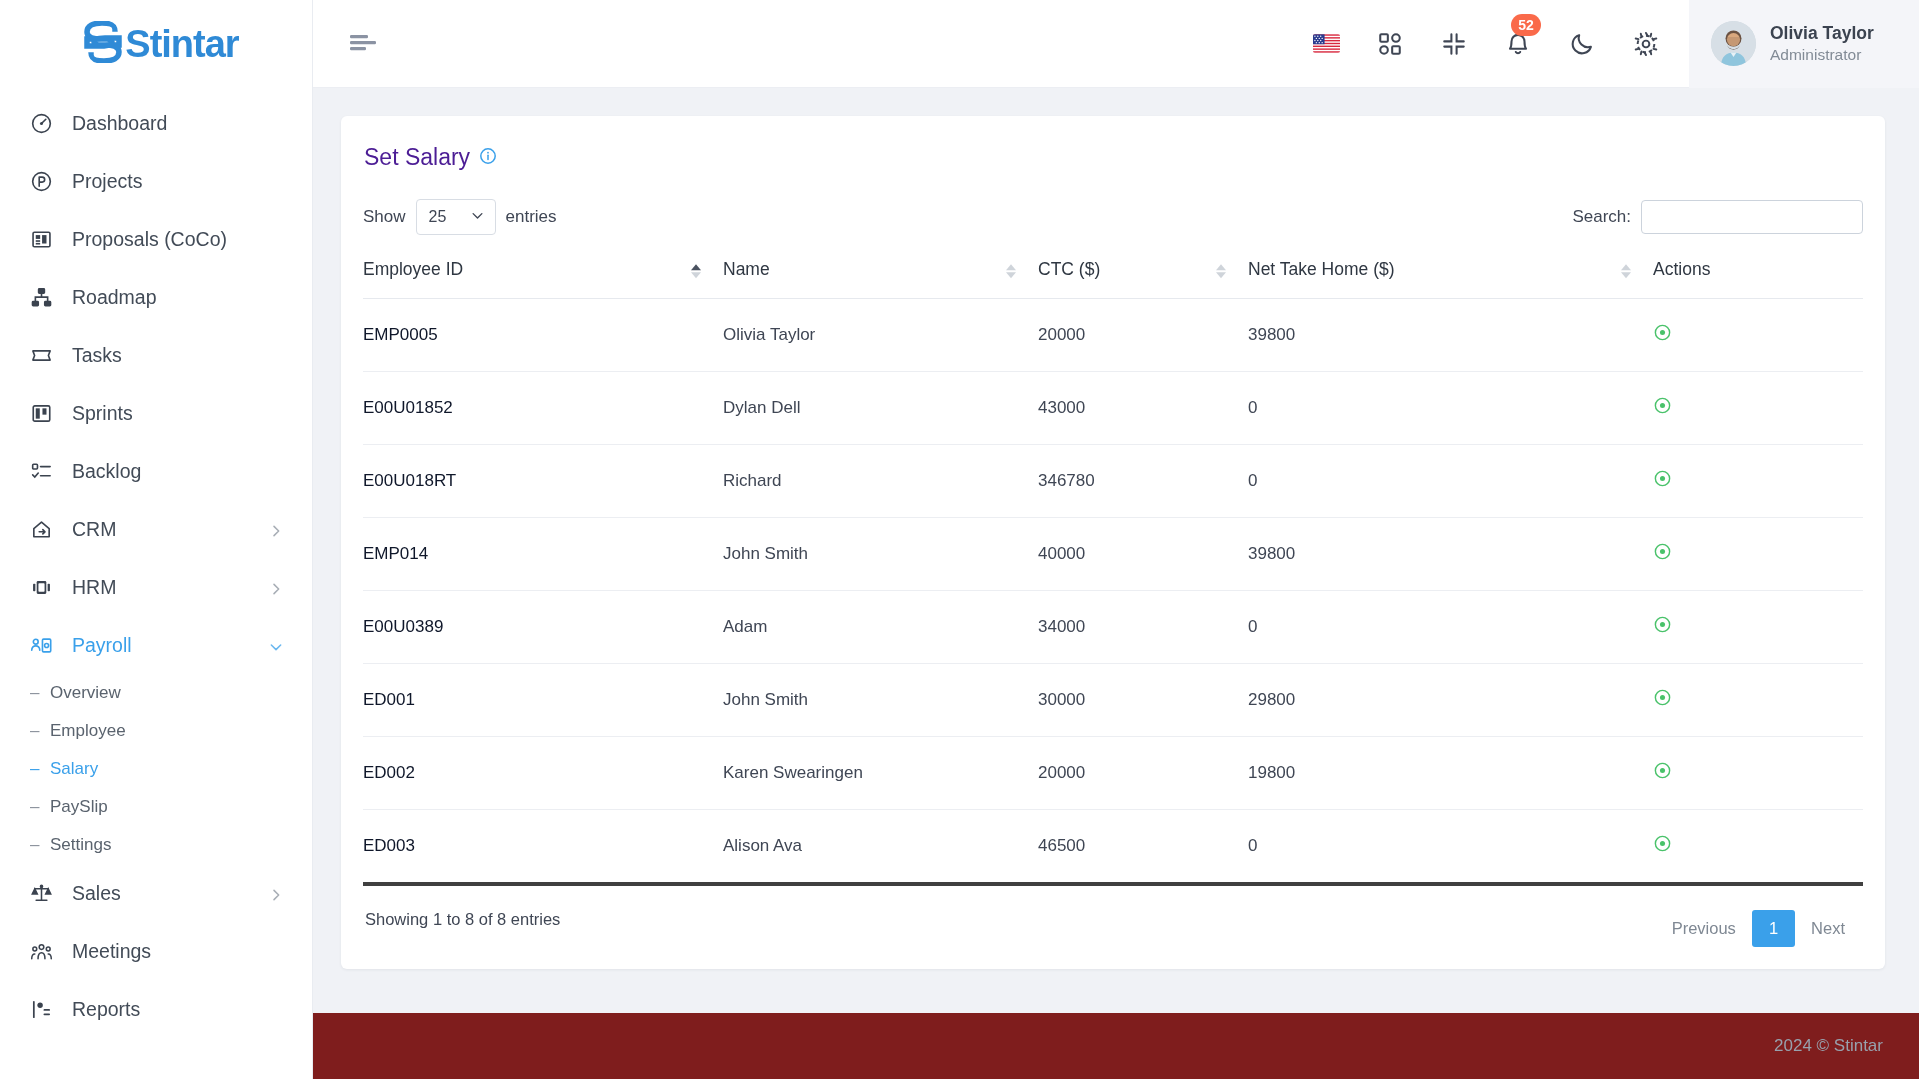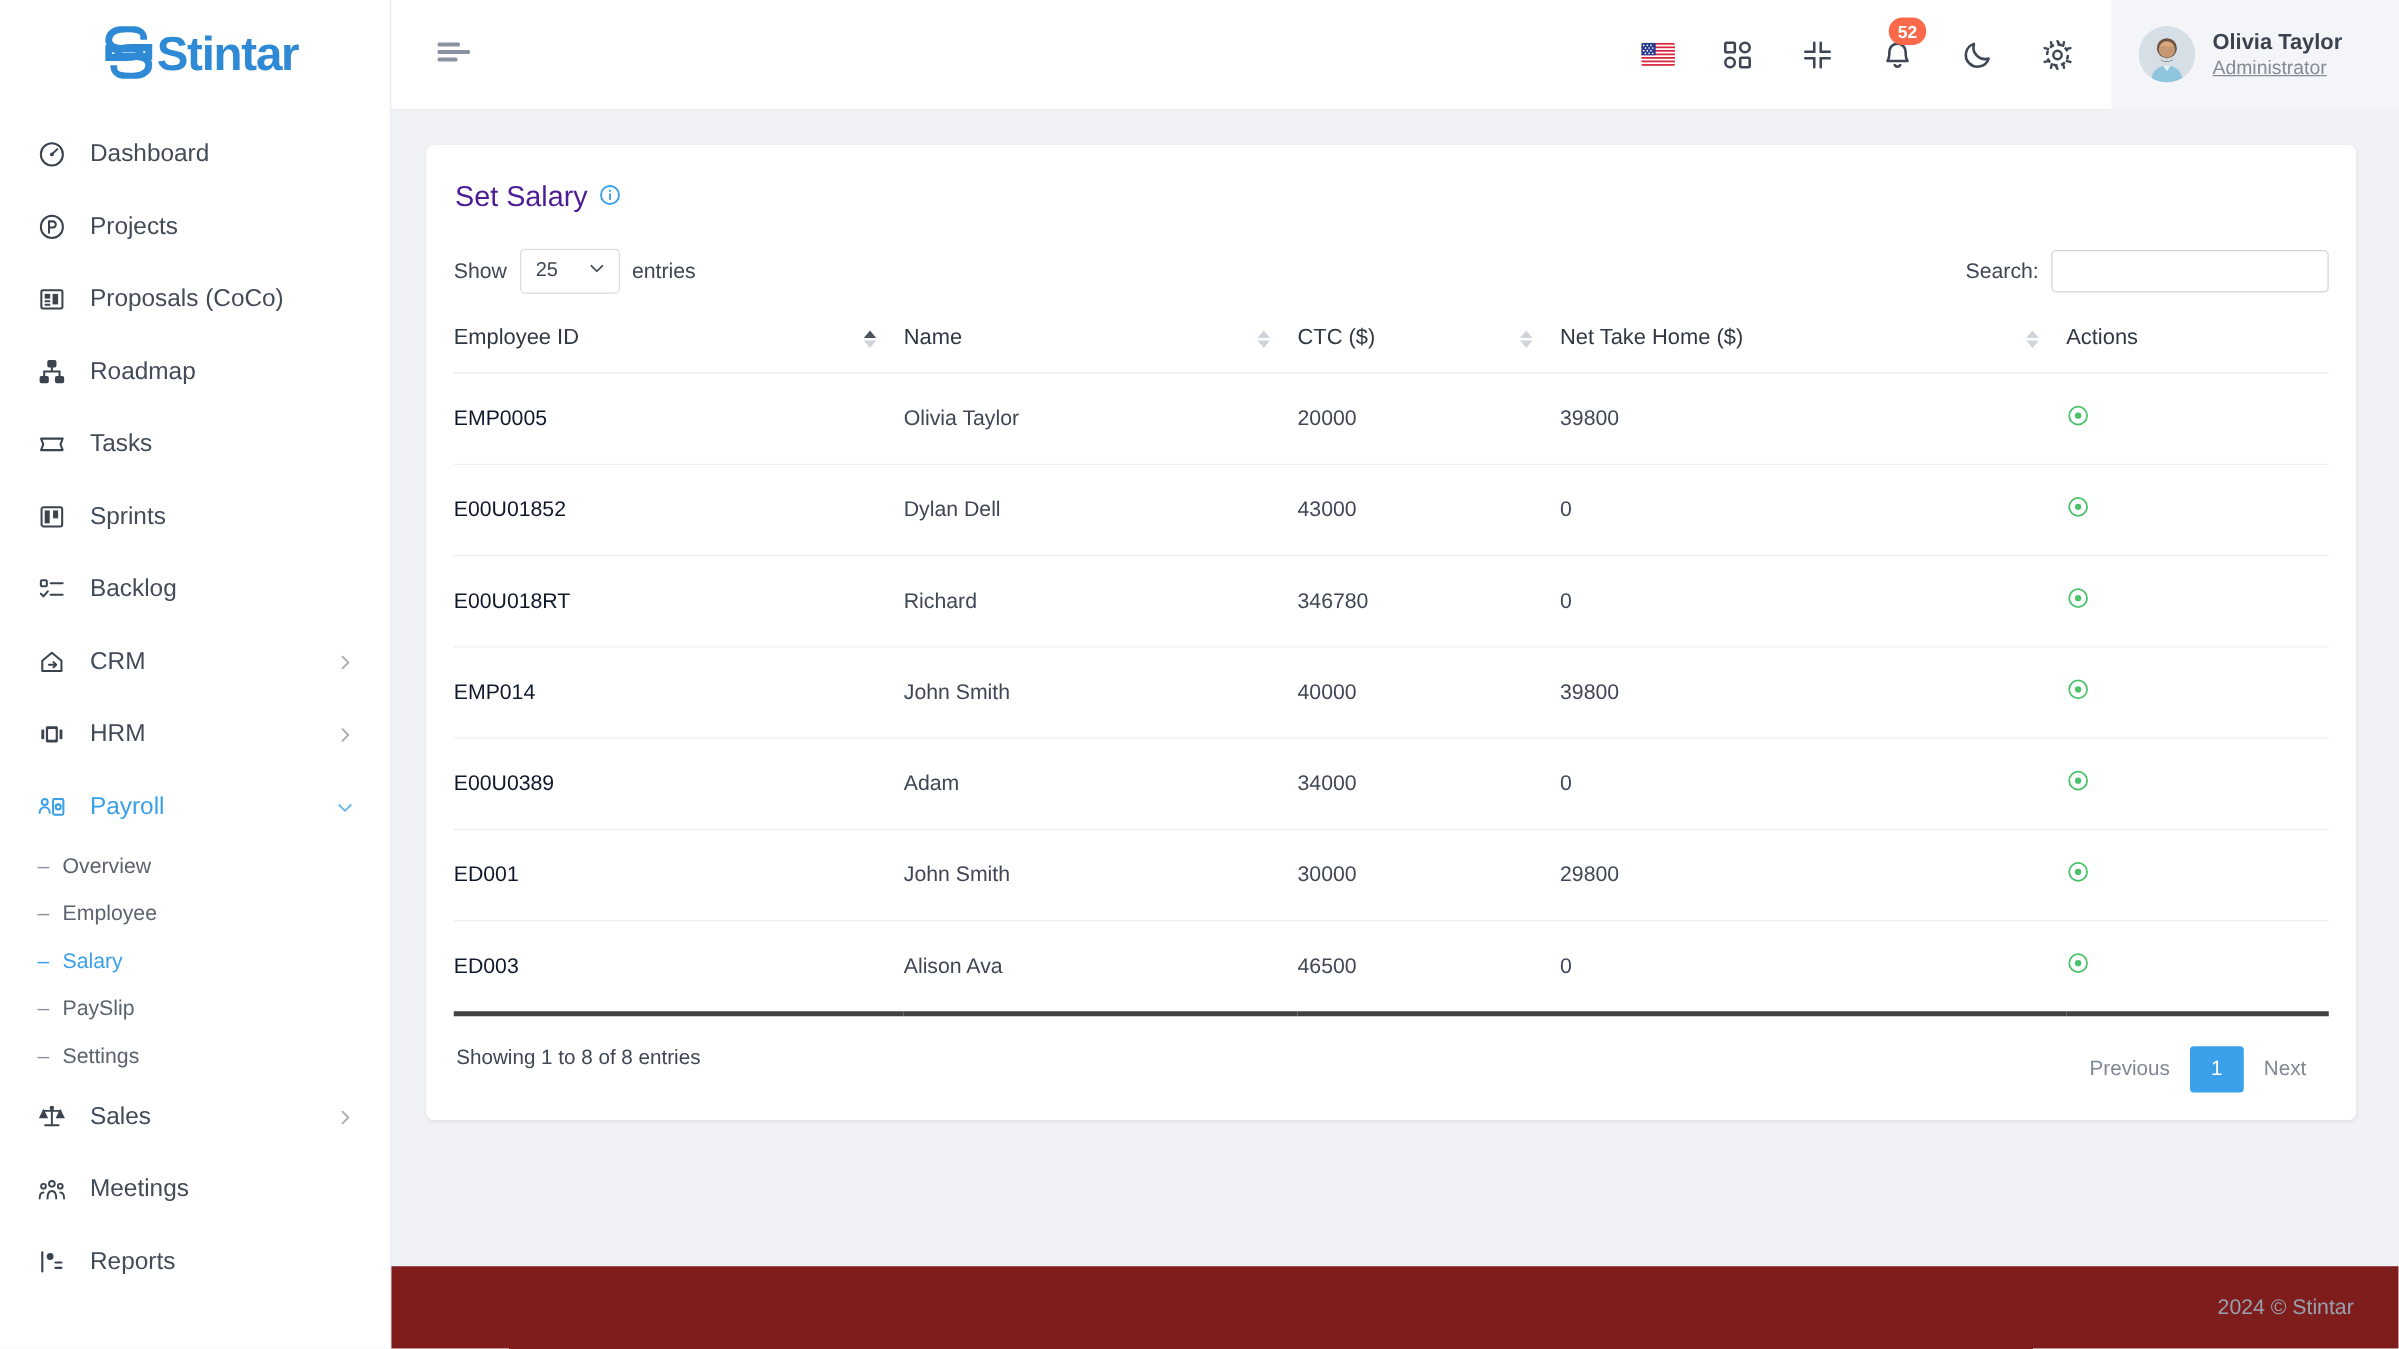--- a/index.html
+++ b/index.html
@@ -82,21 +82,21 @@
   .user-box {
     display: flex; align-items: center; gap: 14px;
     background: #f4f5f9; height: 88px; padding: 0 28px 0 22px;
     cursor: pointer; min-width: 230px;
   }
   .avatar {
     width: 45px; height: 45px; border-radius: 50%;
     background: #cfd9e0; overflow: hidden; flex: 0 0 45px; position: relative;
   }
   .uname { font-size: 17.5px; color: #3b4350; font-weight: bold; line-height: 1.25; }
-  .urole { font-size: 15.5px; color: #828b96; line-height: 1.25; text-decoration: underline; }
+  .urole { font-size: 15.5px; color: #828b96; line-height: 1.25; }
 
   .content { flex: 1; padding: 28px 34px 0 28px; overflow: hidden; }
   .card {
     background: #fff; border-radius: 6px; box-shadow: 0 1px 3px rgba(30,40,60,.07);
     padding: 0 0 22px 0;
   }
   .card-title {
     font-size: 23px; color: #4c1d95; padding: 28px 0 10px 23px;
     display: flex; align-items: center; gap: 9px;
   }
@@ -634,20 +634,34 @@
                 <td class="act-cell">
                   <span class="eye-btn">
                     <svg width="19" height="19" viewBox="0 0 24 24" fill="none" stroke="#49c26a" stroke-width="1.8">
                         <circle cx="12" cy="12" r="9"></circle>
                         <circle cx="12" cy="12" r="3.2" fill="#49c26a" stroke="none"></circle>
                       </svg>
                   </span>
                 </td>
               </tr>
 
+              <tr>
+                <td><a class="emp-link">ED002</a></td>
+                <td>Karen Swearingen</td>
+                <td>20000</td>
+                <td>19800</td>
+                <td class="act-cell">
+                  <span class="eye-btn">
+                    <svg width="19" height="19" viewBox="0 0 24 24" fill="none" stroke="#49c26a" stroke-width="1.8">
+                        <circle cx="12" cy="12" r="9"></circle>
+                        <circle cx="12" cy="12" r="3.2" fill="#49c26a" stroke="none"></circle>
+                      </svg>
+                  </span>
+                </td>
+              </tr>
 
               <tr>
                 <td><a class="emp-link">ED003</a></td>
                 <td>Alison Ava</td>
                 <td>46500</td>
                 <td>0</td>
                 <td class="act-cell">
                   <span class="eye-btn">
                     <svg width="19" height="19" viewBox="0 0 24 24" fill="none" stroke="#49c26a" stroke-width="1.8">
                         <circle cx="12" cy="12" r="9"></circle>

